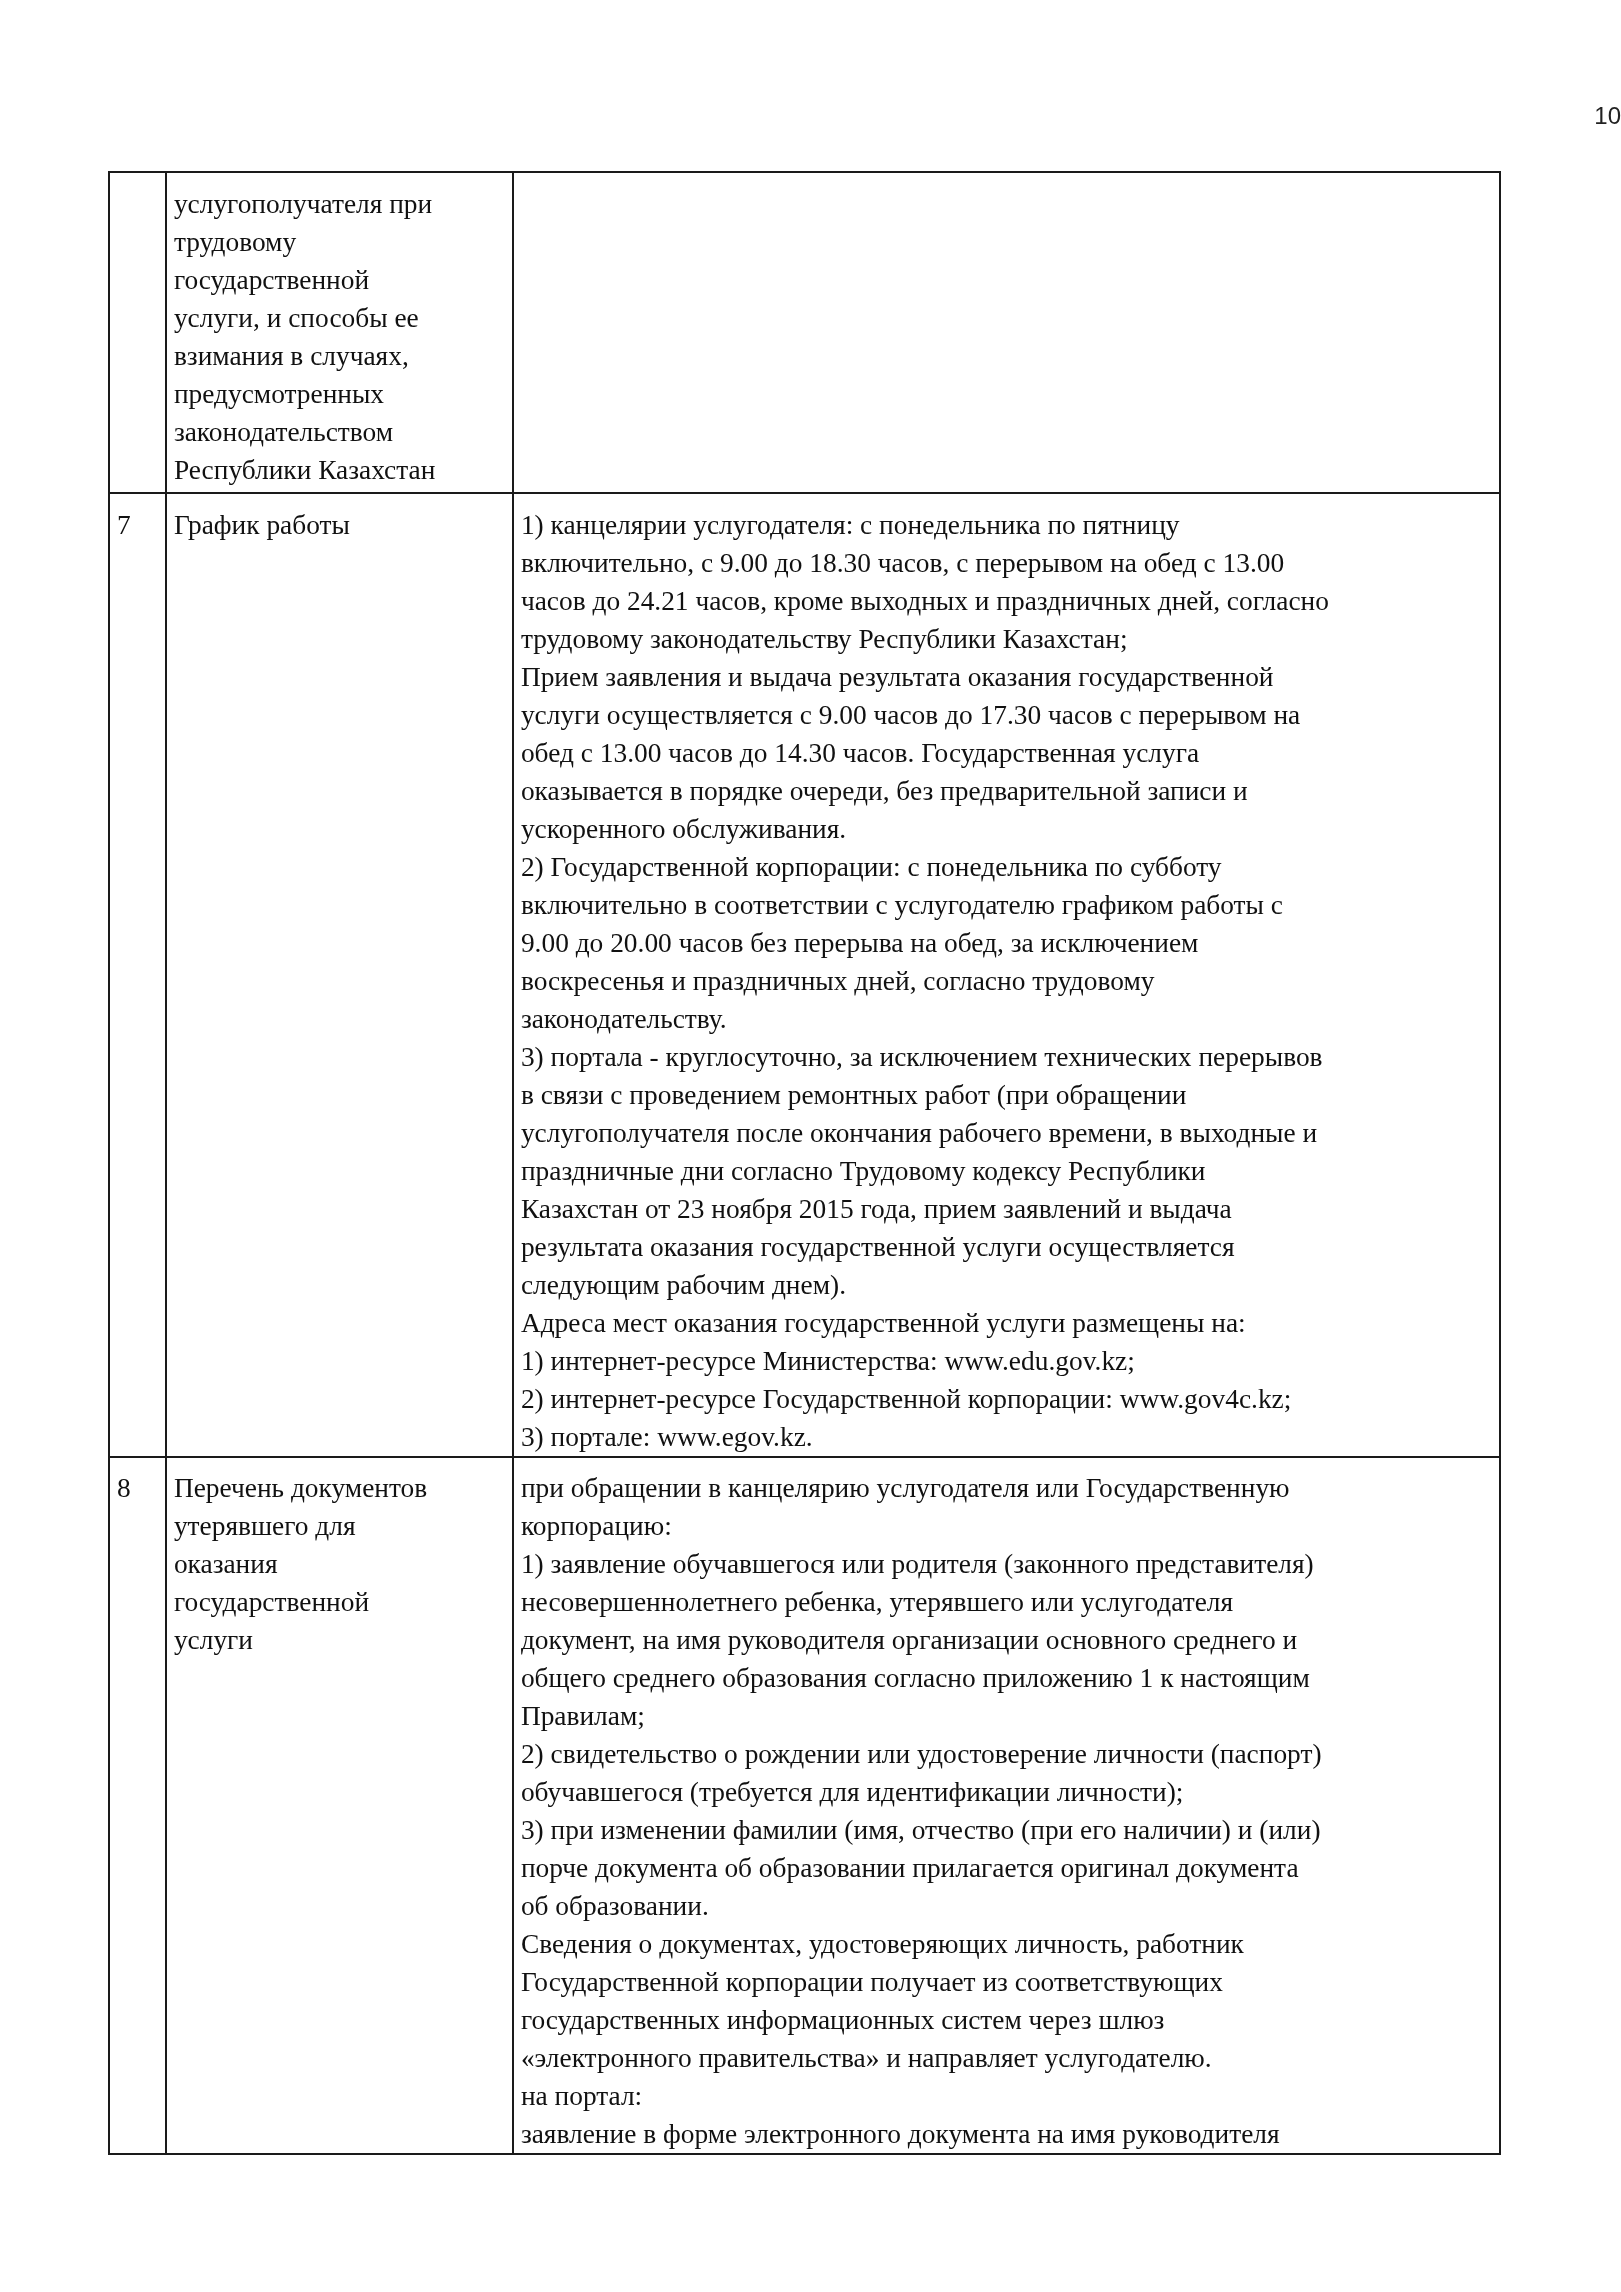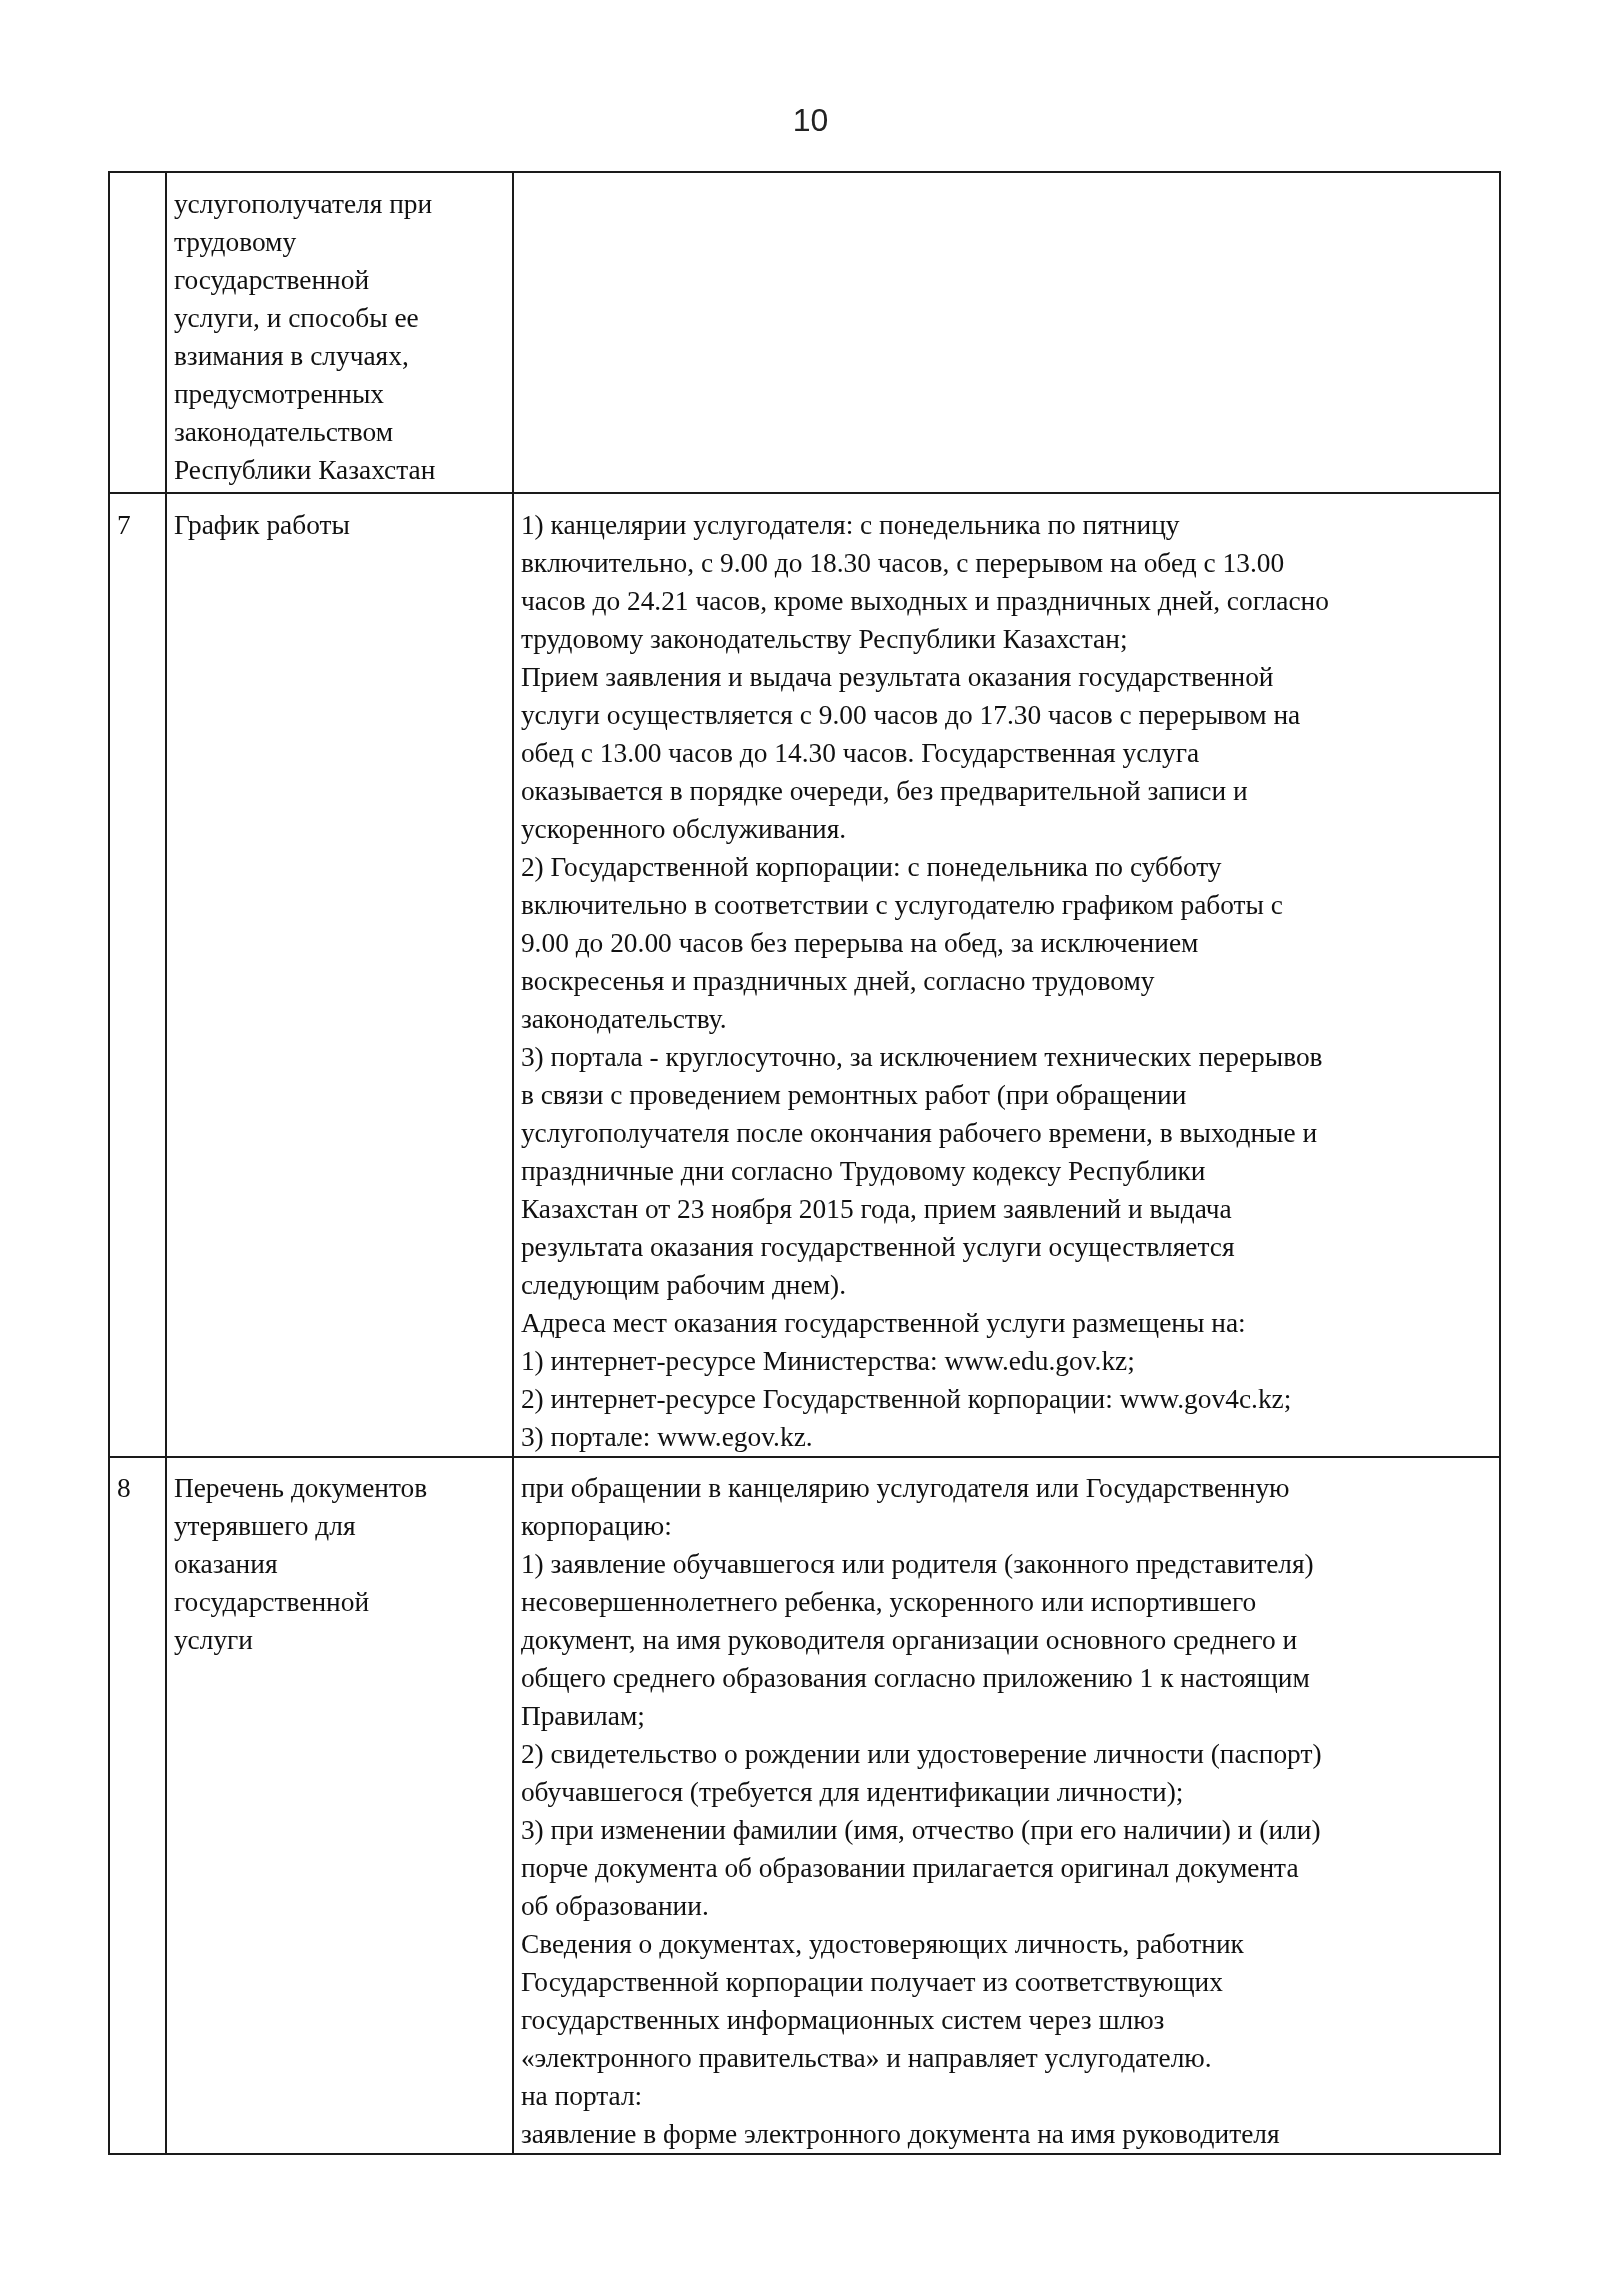--- a/index.html
+++ b/index.html
@@ -1,17 +1,17 @@
 <!DOCTYPE html>
 <html><head>
 <meta charset="utf-8">
 <style>
   html, body { margin: 0; padding: 0; background: #ffffff; }
   body { width: 1621px; height: 2293px; position: relative; overflow: hidden; font-family: "Liberation Serif", serif; color: #111; }
-  .page-num { position: absolute; left: 0; width: 1621px; top: 102px; text-align: center; font-family: "Liberation Sans", sans-serif; font-size: 32px; color: #222; }
+  .page-num { position: absolute; left: 0; width: 1621px; top: 102px; text-align: right; font-family: "Liberation Sans", sans-serif; font-size: 24px; color: #222; }
   table.doc { position: absolute; left: 108px; top: 171px; border-collapse: collapse; table-layout: fixed; width: 1391px; }
   table.doc td { border: 2.5px solid #1a1a1a; vertical-align: top; padding: 11.8px 5.9px 0 6.9px; font-size: 27.4px; line-height: 38px; }
   col.c1 { width: 57px; } col.c2 { width: 347px; } col.c3 { width: 987px; }
   tr.r6 td { height: 307px; }
   tr.r7 td { height: 947px; }
   tr.r8 td { height: 682px; }
   td.num { padding-left: 11.8px; }
   .line { display: block; white-space: nowrap; }
 </style>
 </head>
@@ -79,21 +79,21 @@
           <span class="line">Перечень документов</span>
           <span class="line">утерявшего для</span>
           <span class="line">оказания</span>
           <span class="line">государственной</span>
           <span class="line">услуги</span>
         </td>
       <td>
           <span class="line">при обращении в канцелярию услугодателя или Государственную</span>
           <span class="line">корпорацию:</span>
           <span class="line">1) заявление обучавшегося или родителя (законного представителя)</span>
-          <span class="line">несовершеннолетнего ребенка, ускоренного или испортившего</span>
+          <span class="line">несовершеннолетнего ребенка, утерявшего или услугодателя</span>
           <span class="line">документ, на имя руководителя организации основного среднего и</span>
           <span class="line">общего среднего образования согласно приложению 1 к настоящим</span>
           <span class="line">Правилам;</span>
           <span class="line">2) свидетельство о рождении или удостоверение личности (паспорт)</span>
           <span class="line">обучавшегося (требуется для идентификации личности);</span>
           <span class="line">3) при изменении фамилии (имя, отчество (при его наличии) и (или)</span>
           <span class="line">порче документа об образовании прилагается оригинал документа</span>
           <span class="line">об образовании.</span>
           <span class="line">Сведения о документах, удостоверяющих личность, работник</span>
           <span class="line">Государственной корпорации получает из соответствующих</span>

